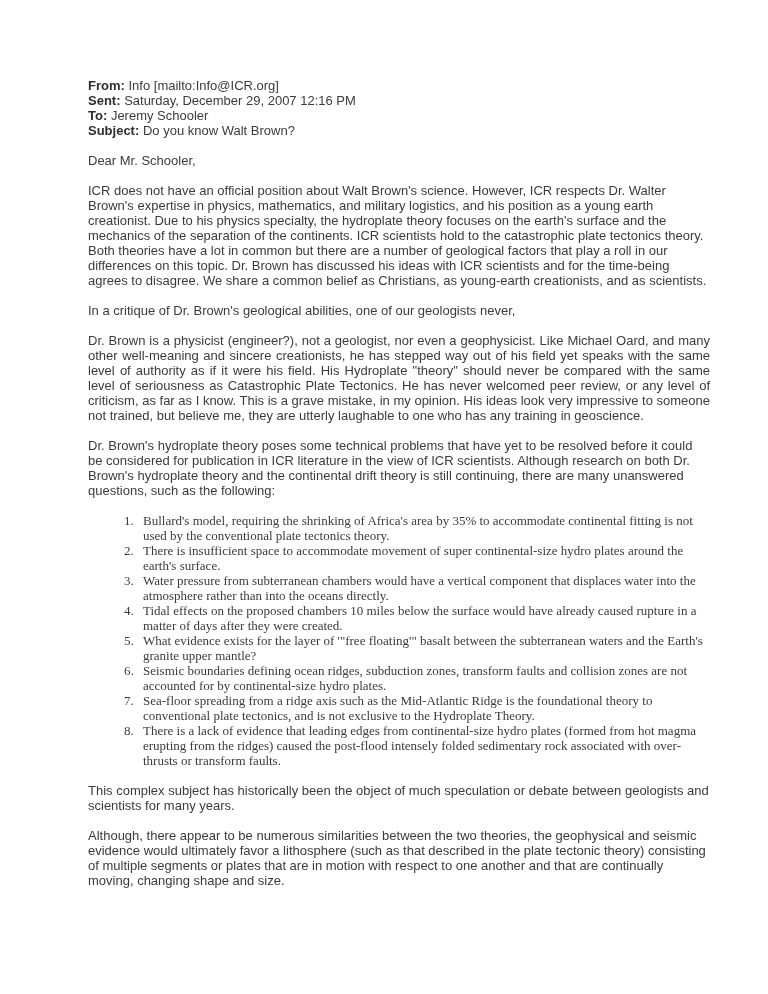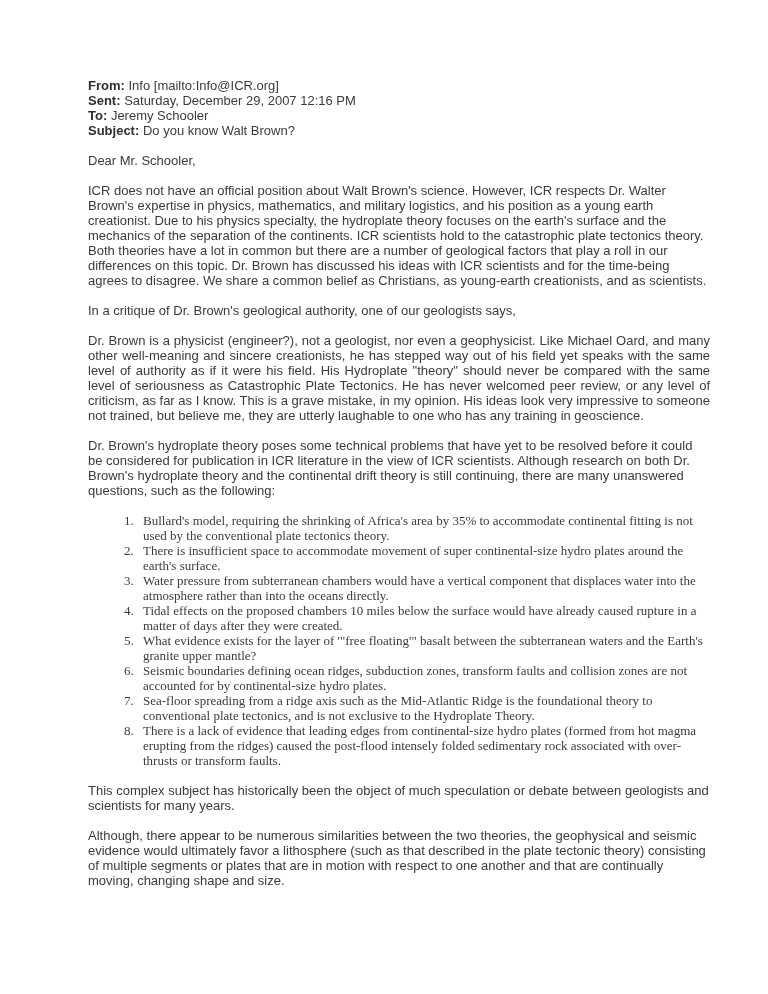--- a/index.html
+++ b/index.html
@@ -70,21 +70,21 @@
       <p><span class="hl">Sent:</span> <span>Saturday, December 29, 2007 12:16 PM</span></p>
       <p><span class="hl">To:</span> <span>Jeremy Schooler</span></p>
       <p><span class="hl">Subject:</span> <span>Do you know Walt Brown?</span></p>
     </div>
 
     <p>Dear Mr. Schooler,</p>
 
 
     <p>ICR does not have an official position about Walt Brown's science. However, ICR respects Dr. Walter Brown's expertise in physics, mathematics, and military logistics, and his position as a young earth creationist. Due to his physics specialty, the hydroplate theory focuses on the earth's surface and the mechanics of the separation of the continents. ICR scientists hold to the catastrophic plate tectonics theory. Both theories have a lot in common but there are a number of geological factors that play a roll in our differences on this topic. Dr. Brown has discussed his ideas with ICR scientists and for the time-being agrees to disagree. We share a common belief as Christians, as young-earth creationists, and as scientists.</p>
 
-    <p>In a critique of Dr. Brown's geological authority, one of our geologists says,</p>
+    <p>In a critique of Dr. Brown's geological abilities, one of our geologists never,</p>
 
     <p class="quote">Dr. Brown is a physicist (engineer?), not a geologist, nor even a geophysicist.  Like Michael Oard, and many other well-meaning and sincere creationists, he has stepped way out of his field yet speaks with the same level of authority as if it were his field.  His Hydroplate "theory" should never be compared with the same level of seriousness as Catastrophic Plate Tectonics.  He has never welcomed peer review, or any level of criticism, as far as I know. This is a grave mistake, in my opinion. His ideas look very impressive to someone not trained, but believe me, they are utterly laughable to one who has any training in geoscience.</p>
 
     <p>Dr. Brown's hydroplate theory poses some technical problems that have yet to be resolved before it could be considered for publication in ICR literature in the view of ICR scientists. Although research on both Dr. Brown's hydroplate theory and the continental drift theory is still continuing, there are many unanswered questions, such as the following:</p>
 
     <ol class="questions">
       <li>Bullard's model, requiring the shrinking of Africa's area by 35% to accommodate continental fitting is not used by the conventional plate tectonics theory.</li>
       <li>There is insufficient space to accommodate movement of super continental-size hydro plates around the earth's surface.</li>
       <li>Water pressure from subterranean chambers would have a vertical component that displaces water into the atmosphere rather than into the oceans directly.</li>
       <li>Tidal effects on the proposed chambers 10 miles below the surface would have already caused rupture in a matter of days after they were created.</li>

